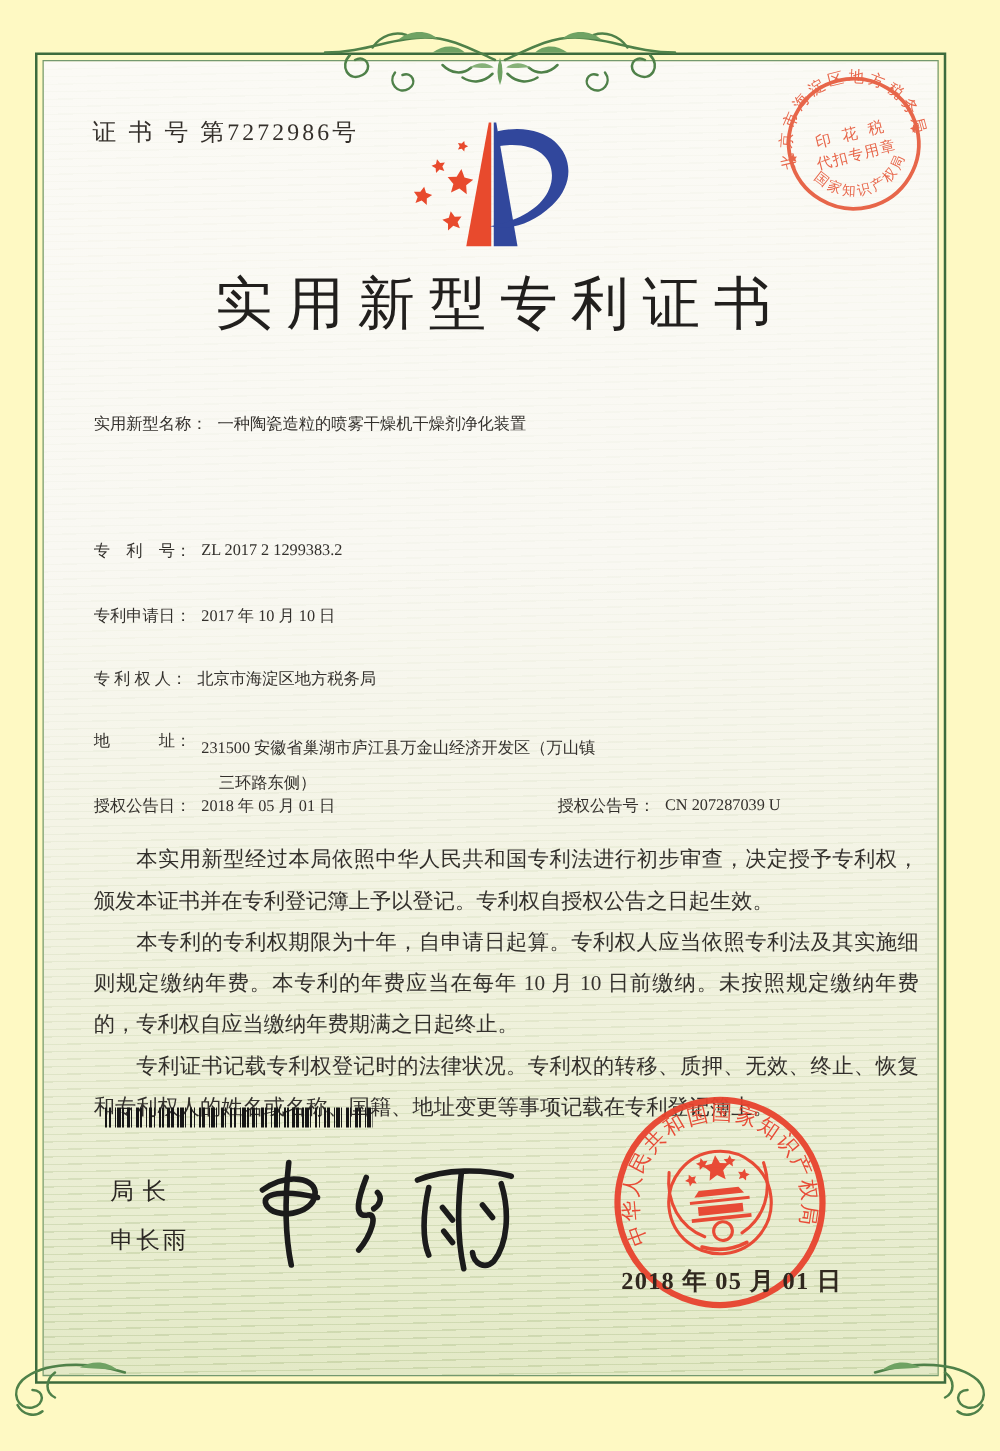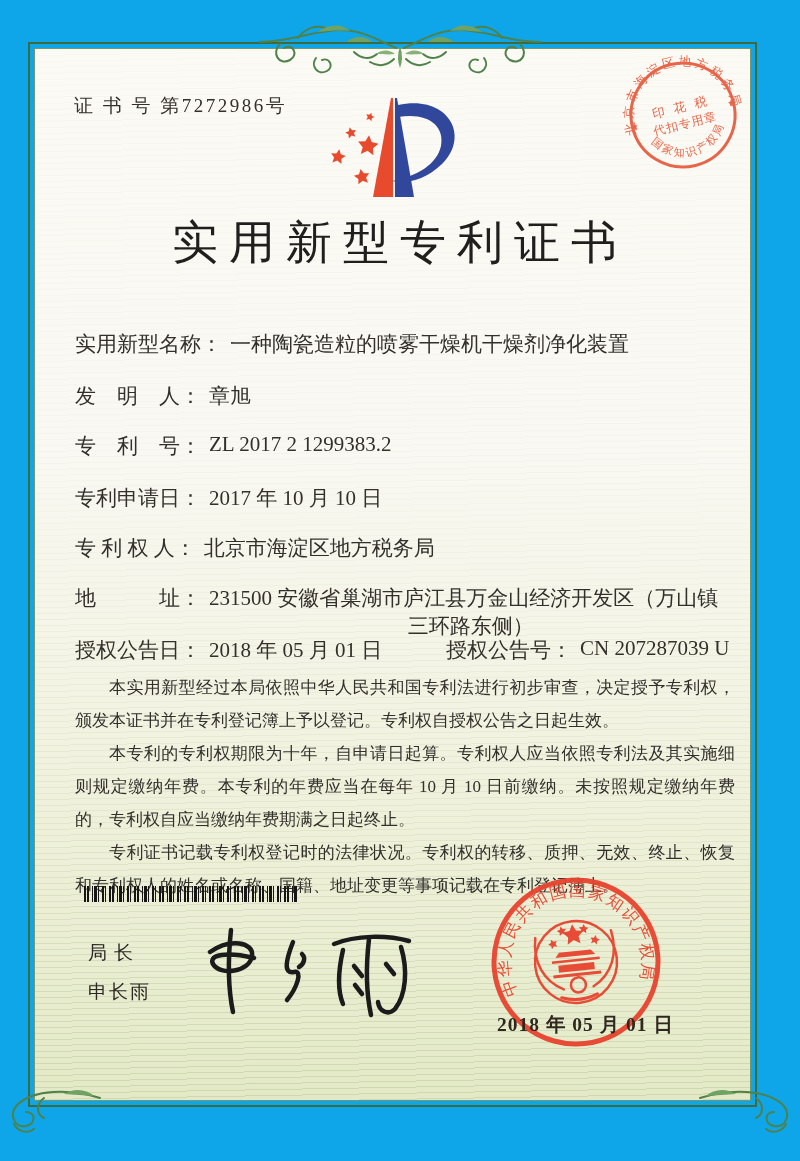--- a/index.html
+++ b/index.html
@@ -1,16 +1,16 @@
 <!DOCTYPE html>
 <html><head>
 <meta charset="utf-8">
 <style>
   html,body{margin:0;padding:0;background:#e8e6e2;}
-  .page{position:relative;width:800px;height:1161px;background:#0ea5e9;
+  .page{position:relative;width:800px;height:1161px;background:#fef9c3;
         font-family:"Liberation Serif","DejaVu Serif",serif;color:#2f2b28;overflow:hidden;}
 
   
   .frame{position:absolute;left:28px;top:42px;width:729px;height:1065px;
          border:2.5px solid #3d6b3d;box-sizing:border-box;}
   .frame-inner{position:absolute;left:34px;top:48px;width:717px;height:1053px;
          border:1px solid #74996f;box-sizing:border-box;
          background:linear-gradient(180deg,#fbfaf5 0%,#f9f8f2 38%,#f4f4e6 58%,#eef0d9 76%,#e7ecce 92%,#e3e9c6 100%);}
   .waves{position:absolute;left:35px;top:49px;width:715px;height:1051px;pointer-events:none;
          background:repeating-linear-gradient(179deg,rgba(145,170,105,.28) 0 1px,rgba(0,0,0,0) 1px 6px);
@@ -19,21 +19,21 @@
 
   .orn-top{position:absolute;left:258px;top:18px;width:284px;height:66px;}
   .orn-bl{position:absolute;left:4px;top:1080px;width:100px;height:58px;}
   .orn-br{position:absolute;left:696px;top:1080px;width:100px;height:58px;transform:scaleX(-1);}
 
   .cert-no{position:absolute;left:74px;top:93px;font-size:19px;letter-spacing:2.5px;color:#35302b;}
   .logo{position:absolute;left:318px;top:84px;width:170px;height:134px;}
   .title{position:absolute;left:0;right:0;top:212px;text-align:center;
          font-size:46px;font-weight:normal;letter-spacing:11px;color:#211f1d;}
 
-  .row{position:absolute;left:75px;width:662px;font-size:21px;display:flex;color:#33302c;text-align:center;}
+  .row{position:absolute;left:75px;width:662px;font-size:13px;display:flex;color:#33302c;}
   .row .lbl{white-space:pre;flex:none;}
   .row .val{margin-left:8px;white-space:pre;}
   .r-name{top:330px}.r-inv{top:382px}.r-pat{top:432px}.r-fil{top:484px}.r-own{top:534px}
   .r-addr{top:584px}
   .addr-lines{margin-left:8px;line-height:28px;}
   .addr-l2{padding-left:14px;}
   .r-grant{top:636px}
   .grant2{position:absolute;left:323px;top:0;display:flex;margin-left:48px;}
 
   .body-text{position:absolute;left:75px;top:671px;width:660px;font-size:17px;
@@ -120,24 +120,20 @@
     <polygon points="73,14 75,14 75,113 55,113" fill="#e84a2d"></polygon>
     <polygon points="77,14 79,14 96,113 77,113" fill="#31479c"></polygon>
     <path d="M 80,21 C 130,10 153,52 124,80 C 106,97 88,100 74,97 C 100,92 119,80 123,62 C 127,41 109,28 80,33 Z" fill="#31479c"></path>
   </svg>
 
   <div class="title">实用新型专利证书</div>
 
   <div class="row r-name">
     <span class="lbl">实用新型名称：</span>
     <span class="val">一种陶瓷造粒的喷雾干燥机干燥剂净化装置</span>
-  </div>
-  <div class="row r-inv">
-    <span class="lbl">发　明　人：</span>
-    <span class="val">章旭</span>
   </div>
   <div class="row r-pat">
     <span class="lbl">专　利　号：</span>
     <span class="val">ZL 2017 2 1299383.2</span>
   </div>
   <div class="row r-fil">
     <span class="lbl">专利申请日：</span>
     <span class="val">2017 年 10 月 10 日</span>
   </div>
   <div class="row r-own">

